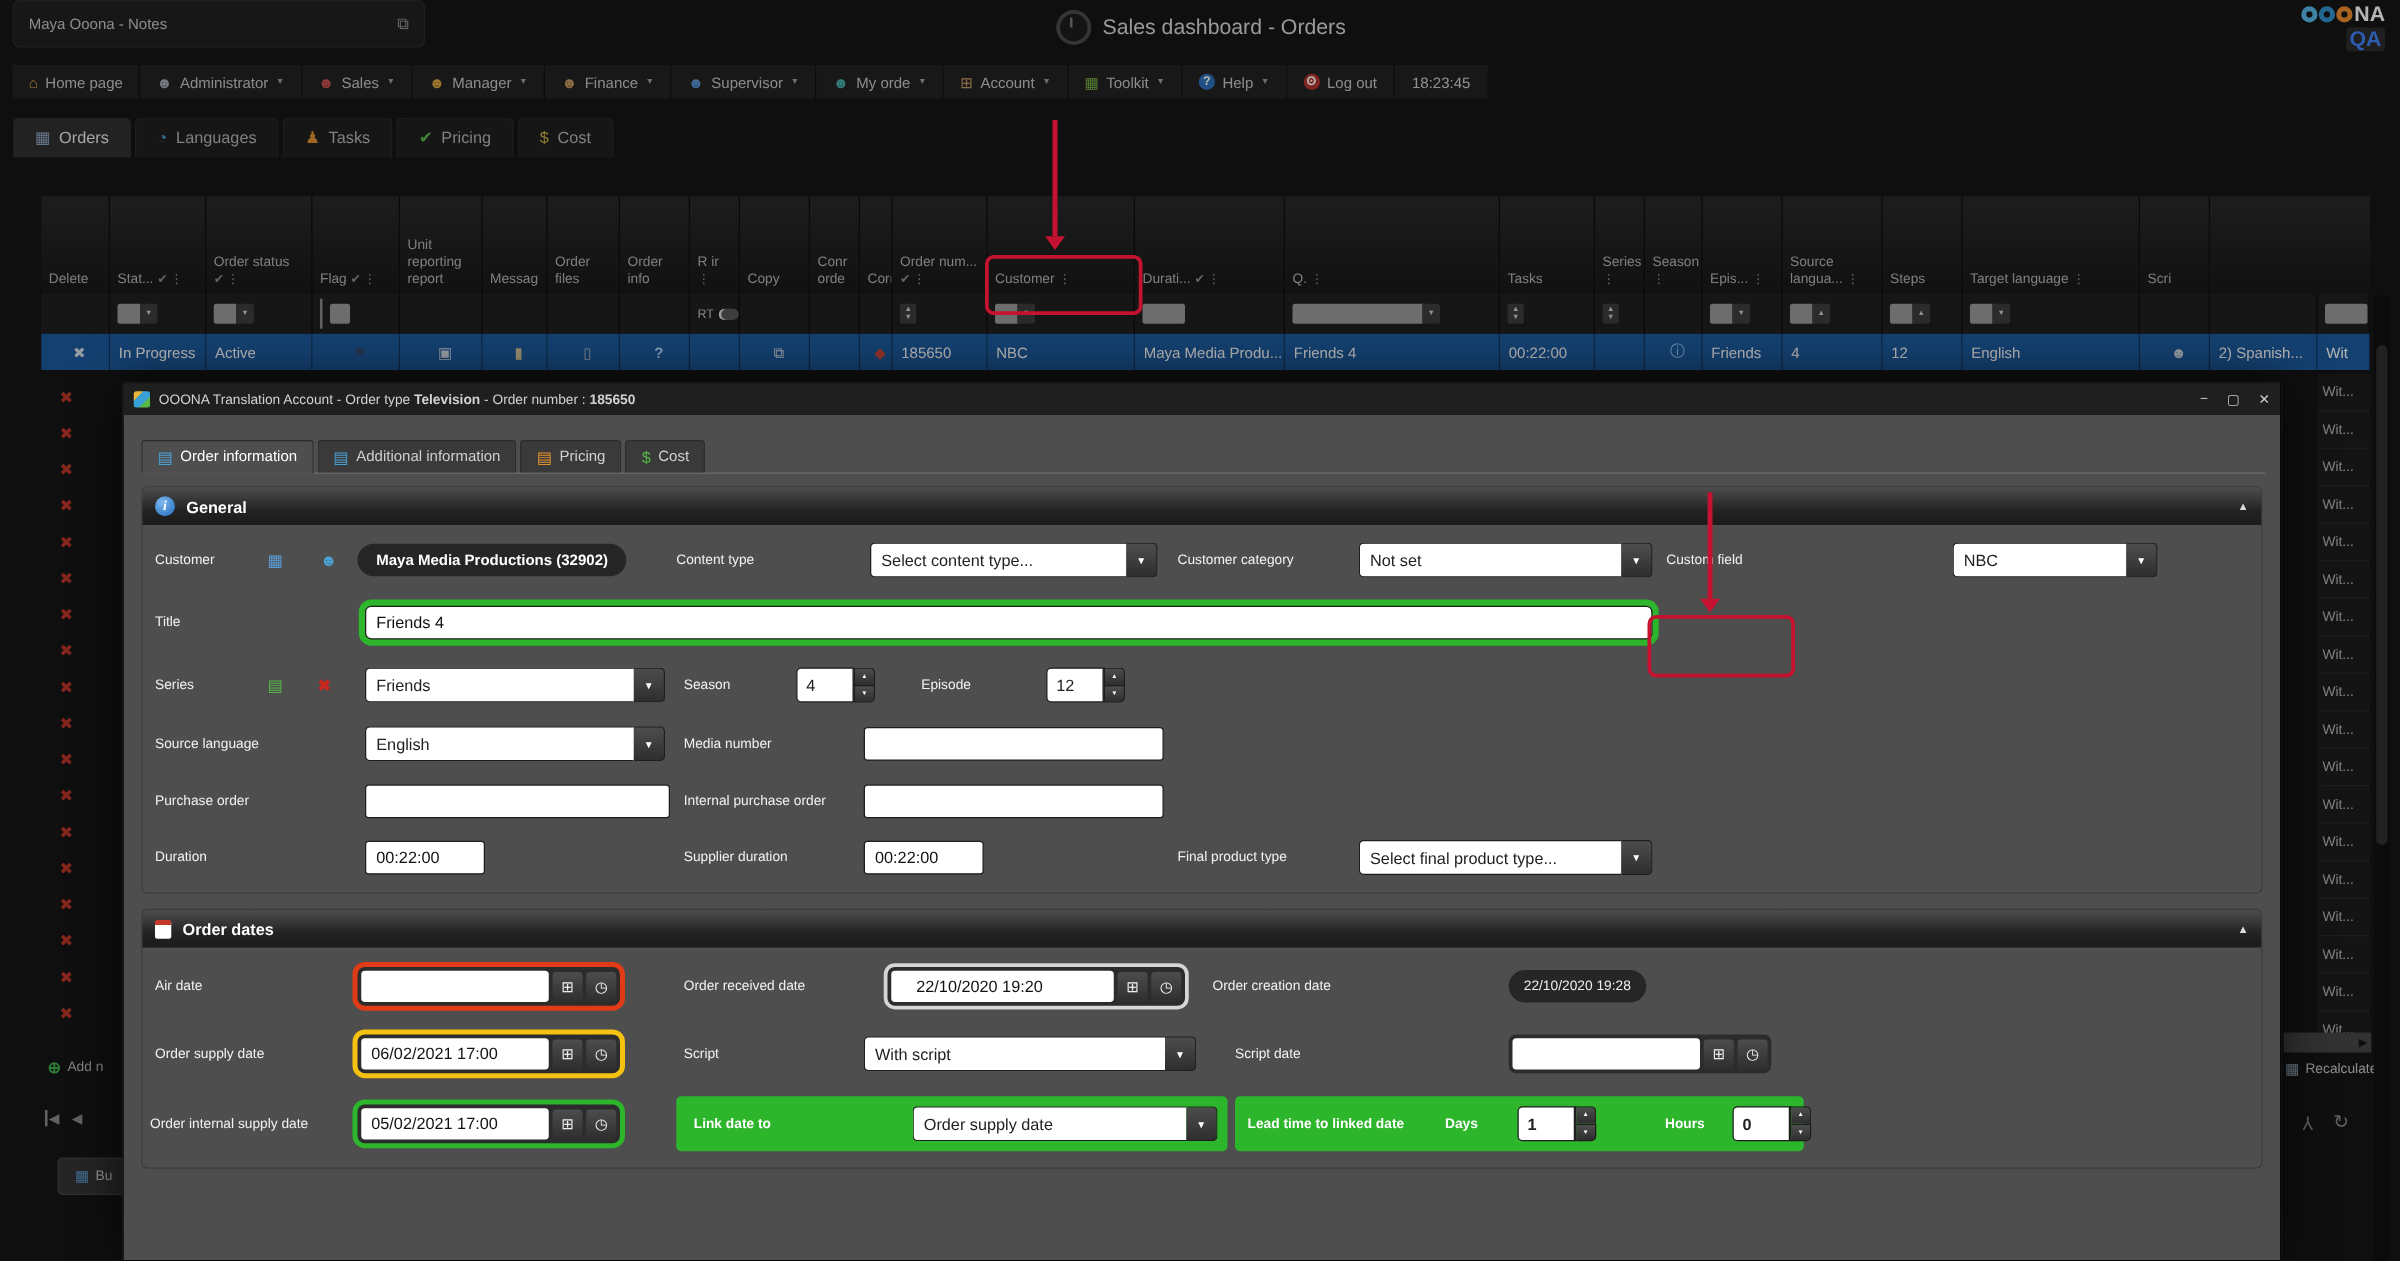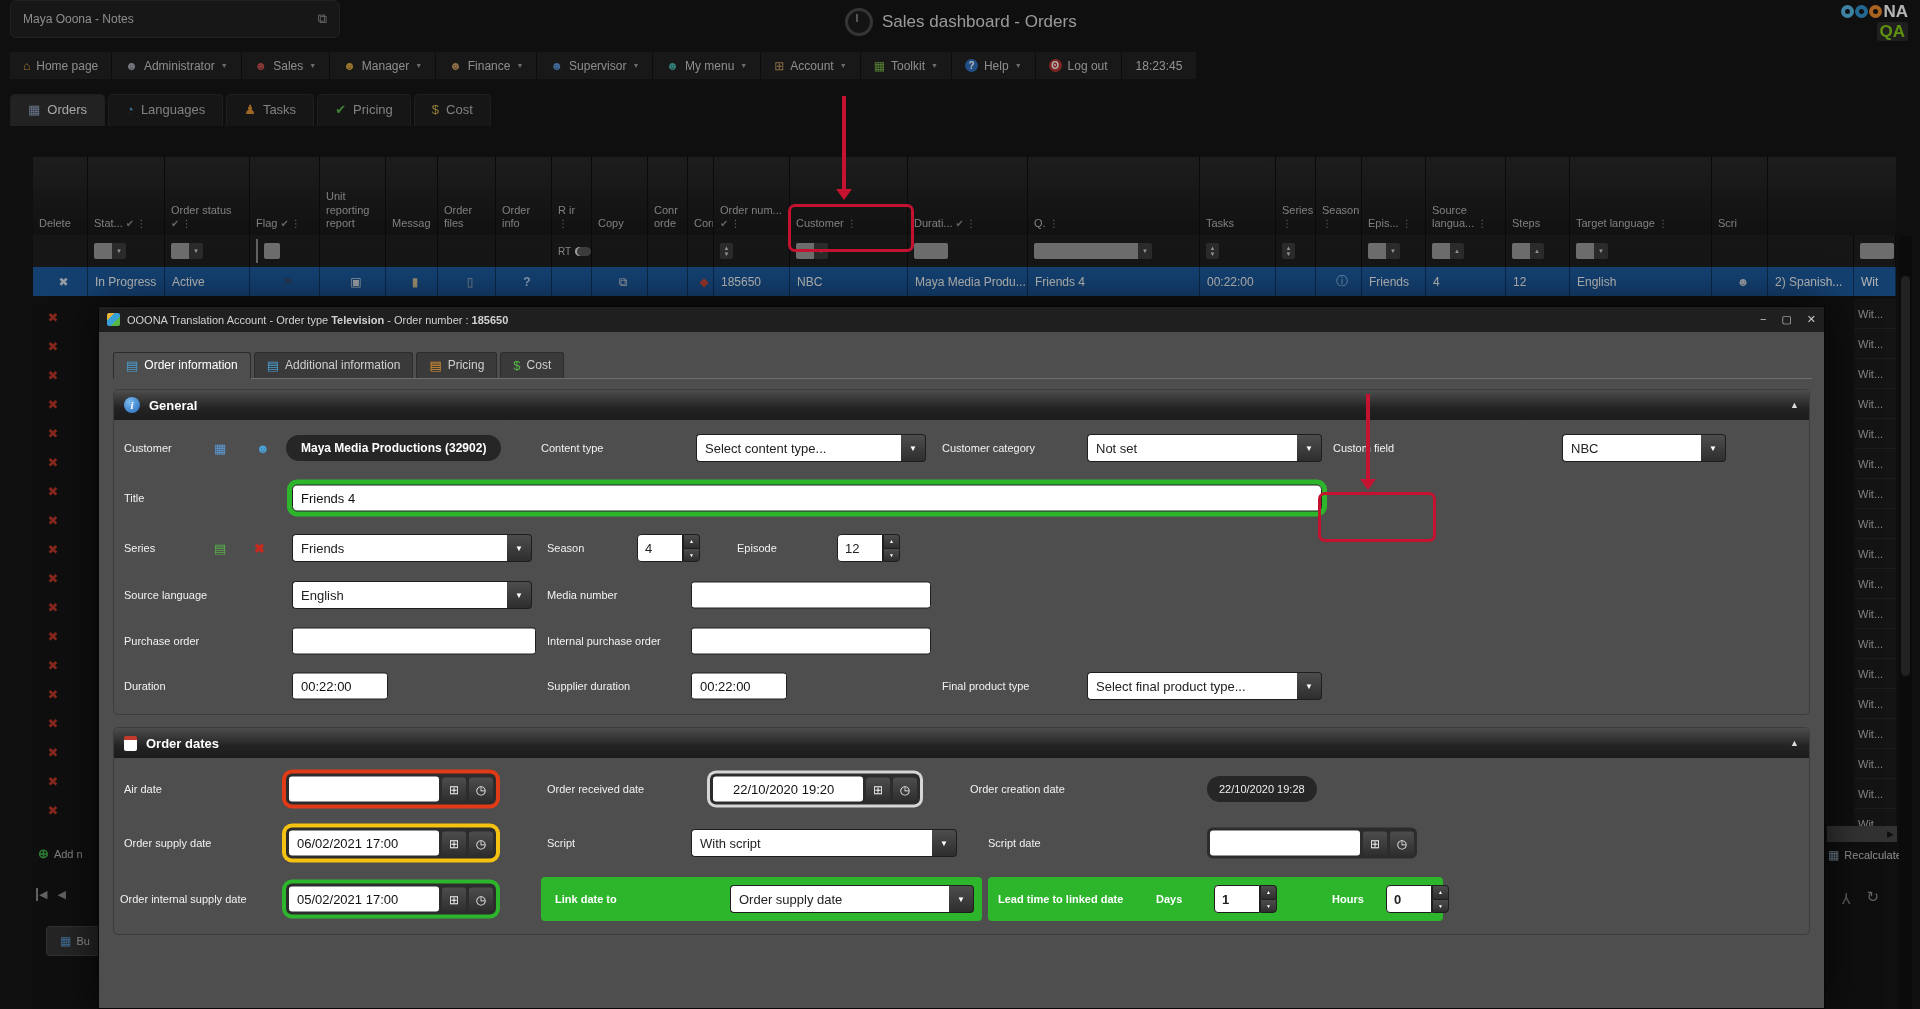--- a/index.html
+++ b/index.html
@@ -12,21 +12,21 @@
   .notes-tab .restore{margin-left:auto;color:#9a9a9a;font-size:13px;}
   .app-title{left:845px;top:8px;display:flex;align-items:center;gap:9px;font-size:17px;color:#d8d8d8;}
   .gauge{width:22px;height:22px;border-radius:50%;border:3px solid #4a4a4a;background:#1b1b1b;position:relative;}
   .gauge::after{content:"";position:absolute;left:8px;top:3px;width:2px;height:8px;background:#777;}
   .logo{right:12px;top:3px;display:flex;flex-direction:column;align-items:flex-end;line-height:1;}
   .logo .r1{display:flex;align-items:center;gap:1px;font-weight:bold;font-size:17px;color:#fff;}
   .ring{width:13px;height:13px;border-radius:50%;box-sizing:border-box;}
   .ring.b1{border:4px solid #58b9e8;}
   .ring.b2{border:4px solid #2f93cf;}
   .ring.or{border:4px solid #ef8b2d;}
-  .logo .r2{margin-top:2px;font-weight:bold;font-size:17px;color:#84cc16;background:#2a2a2a;border-radius:3px;padding:1px 3px;}
+  .logo .r2{margin-top:2px;font-weight:bold;font-size:17px;color:#3b82f6;background:#2a2a2a;border-radius:3px;padding:1px 3px;}
   
   .menubar{left:10px;top:52px;height:27px;display:flex;align-items:stretch;}
   .menu-items{display:flex;}
   .mi{display:flex;align-items:center;gap:6px;padding:0 13px;background:#202020;border-right:1px solid #0f0f0f;
       font-size:12px;color:#c6c6c6;cursor:default;}
   .mic{font-size:12px;line-height:1;}
   .mic[data-c="gold"]{color:#dfa93d;} .mic[data-c="red"]{color:#c85050;}
   .mic[data-c="gray"]{color:#a7adb5;} .mic[data-c="tan"]{color:#c89a62;}
   .mic[data-c="blue"]{color:#5a95d6;} .mic[data-c="teal"]{color:#45b3ab;}
   .mic[data-c="multi"]{color:#7ab648;}
@@ -241,21 +241,21 @@
         </div>
 
         <div class="mi">
           <span class="mic" data-c="blue">☻</span>
           <span>Supervisor</span>
           <span class="caret" data-show="true"></span>
         </div>
 
         <div class="mi">
           <span class="mic" data-c="teal">☻</span>
-          <span>My menu</span>
+          <span>My orde</span>
           <span class="caret" data-show="true"></span>
         </div>
 
         <div class="mi">
           <span class="mic" data-c="tan">⊞</span>
           <span>Account</span>
           <span class="caret" data-show="true"></span>
         </div>
 
         <div class="mi">
@@ -979,21 +979,21 @@
       <div class="secbody">
         <div class="frm" style="height:54px;">
           <span class="lbl" style="left:10px;">Air date</span>
           <span class="dg ol-red" style="left:172px;">
             <input class="txt" style="width: 150px;" value="">
             <span class="dgb">⊞</span>
             <span class="dgb">◷</span>
           </span>
           <span class="lbl" style="left:433px;">Order received date</span>
           <span class="dg ol-gray" style="left:596px;">
-            <input class="txt" style="width: 150px; padding-left: 20px;" value="22/10/2020 19:20">
+            <input class="txt" style="width: 178px; padding-left: 20px;" value="22/10/2020 19:20">
             <span class="dgb">⊞</span>
             <span class="dgb">◷</span>
           </span>
           <span class="lbl" style="left:856px;">Order creation date</span>
           <span class="pill2" style="left:1093px;">22/10/2020 19:28</span>
         </div>
         <div class="frm" style="height:54px;">
           <span class="lbl" style="left:10px;">Order supply date</span>
           <span class="dg ol-yellow" style="left:172px;">
             <input class="txt" style="width: 150px;" value="06/02/2021 17:00">

